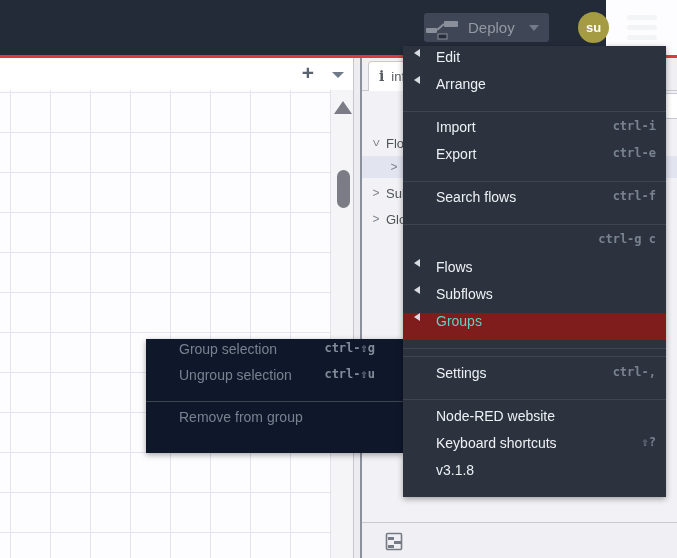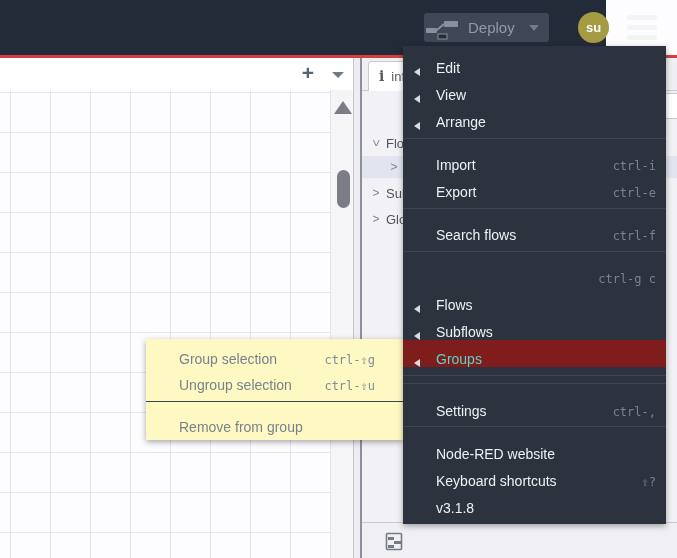--- a/index.html
+++ b/index.html
@@ -76,33 +76,33 @@
   .chev.indent{margin-left:26px;}
   .tlabel{font-size:13px;color:#4d5358;margin-left:4px;white-space:nowrap;}
   .side-footer-line{position:absolute;left:0;top:464.5px;width:315px;height:1px;background:#c9c9cf;}
   .side-footer{position:absolute;left:0;top:465.5px;width:315px;height:35px;background:#f0f0f4;}
   .outline-icon{position:absolute;left:23px;top:8px;}
   
   .menu{
     position:absolute;left:403px;top:46px;width:263px;background:#2c333f;z-index:20;
     padding:3px 0 8px 0;box-shadow:0 2px 6px rgba(0,0,0,.35);
   }
-  .mi{position:relative;height:27px;display:flex;align-items:flex-end;cursor:pointer;}
+  .mi{position:relative;height:27px;display:flex;align-items:flex-start;cursor:pointer;}
   .mi .milabel{font-size:14px;color:#eef1f4;margin-left:33px;white-space:nowrap;}
-  .mi .mshort{position:absolute;right:10px;font-family:"DejaVu Sans Mono",monospace;font-size:12px;color:#79838f;}
+  .mi .mshort{position:absolute;right:10px;font-family:"DejaVu Sans Mono",monospace;font-size:12px;color:#79838f;font-weight:bold;}
   .subarrow{
     position:absolute;left:11px;width:0;height:0;
     border-top:4.5px solid transparent;border-bottom:4.5px solid transparent;border-right:6px solid #d8dce1;
   }
   .mi.hl{background:#7f1d1d;}
   .mi.hl .milabel{color:#5cd2c8;}
   .msep{height:1px;background:#3d4550;margin:7.5px 0;}
   .submenu{
-    position:absolute;left:146px;top:339px;width:257px;background:#fef9c3;z-index:19;
-    padding:2px 0 5px 0;box-shadow:0 2px 6px rgba(0,0,0,.35);
+    position:absolute;left:146px;top:339px;width:257px;background:#0f172a;z-index:19;
+    padding:2px 0 18px 0;box-shadow:0 2px 6px rgba(0,0,0,.35);
   }
   .submenu .mi{height:26px;}
   .submenu .mi .milabel{color:#78828e;}
   .submenu .mi .mshort{right:28px;color:#828c99;}
 </style>
 </head>
 <body>
 
 <div class="header">
   <div class="deploy-btn">
@@ -174,24 +174,20 @@
   </div>
 </div>
 
 <div class="menu">
   <div class="mi">
     <span class="subarrow"></span>
     <span class="milabel">Edit</span>
   </div>
   <div class="mi">
     <span class="subarrow"></span>
-    <span class="milabel">View</span>
-  </div>
-  <div class="mi">
-    <span class="subarrow"></span>
     <span class="milabel">Arrange</span>
   </div>
   <div class="msep"></div>
   <div class="mi">
     <span class="milabel">Import</span>
     <span class="mshort">ctrl-i</span>
   </div>
   <div class="mi">
     <span class="milabel">Export</span>
     <span class="mshort">ctrl-e</span>

